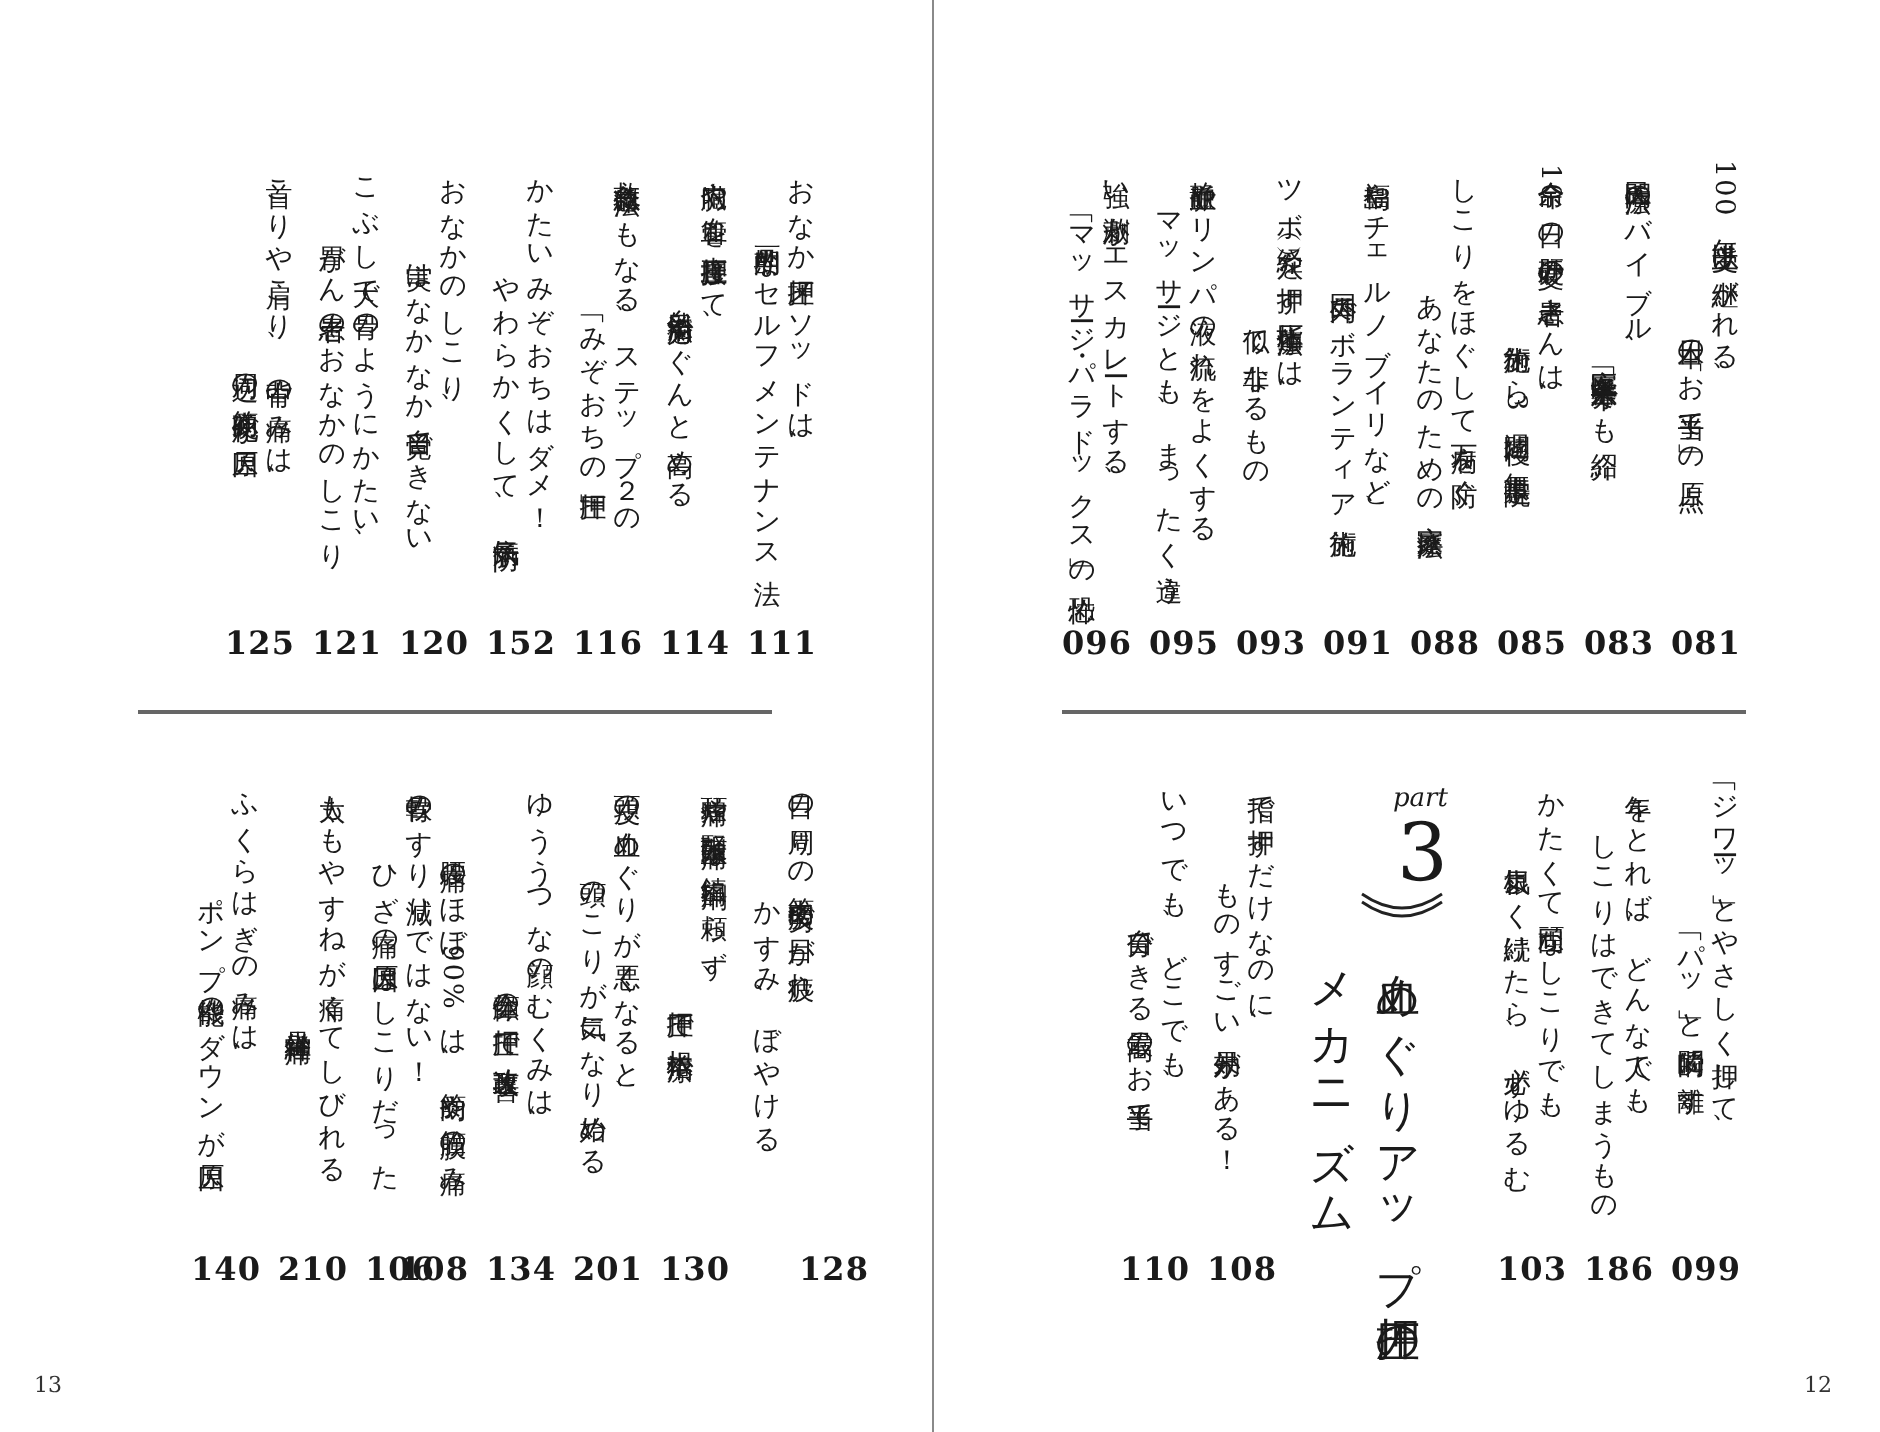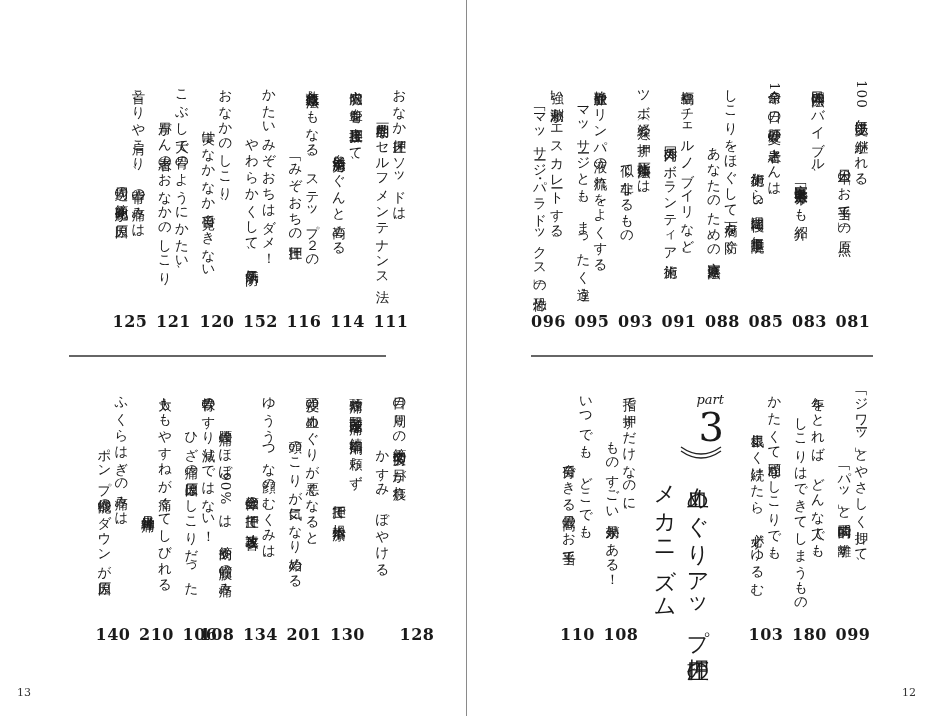--- a/index.html
+++ b/index.html
@@ -105,21 +105,21 @@
       </span>
     </div>
     <div class="pg" style="left: 833px; top: 625px;">099</div>
     <div class="entry" style="left: 784.5px; top: 387px; height: 238px;">
       <span class="line">年をとれば、どんな人でも、</span>
       <span class="line last" style="height: 238px; display: flex; flex-direction: column;">
         <span>しこりはできてしまうもの</span>
         <span class="leader" style="display: block; flex: 1 1 0%; width: 0px; border-right: 1.5px dotted rgb(68, 68, 68); margin: 3px 7px 0px 0px;"></span>
       </span>
     </div>
-    <div class="pg" style="left: 789.5px; top: 625px;">180</div>
+    <div class="pg" style="left: 789.5px; top: 625px;">186</div>
     <div class="entry" style="left: 741px; top: 387px; height: 238px;">
       <span class="line">かたくて頑固なしこりでも、</span>
       <span class="line last" style="height: 238px; display: flex; flex-direction: column;">
         <span>根気よく続けたら、必ずゆるむ</span>
         <span class="leader" style="display: block; flex: 1 1 0%; width: 0px; border-right: 1.5px dotted rgb(68, 68, 68); margin: 3px 7px 0px 0px;"></span>
       </span>
     </div>
     <div class="pg" style="left: 746px; top: 625px;">103</div>
     <div class="entry" style="left: 596px; top: 387px; height: 238px;">
       <span class="line">指で押すだけなのに、</span>

